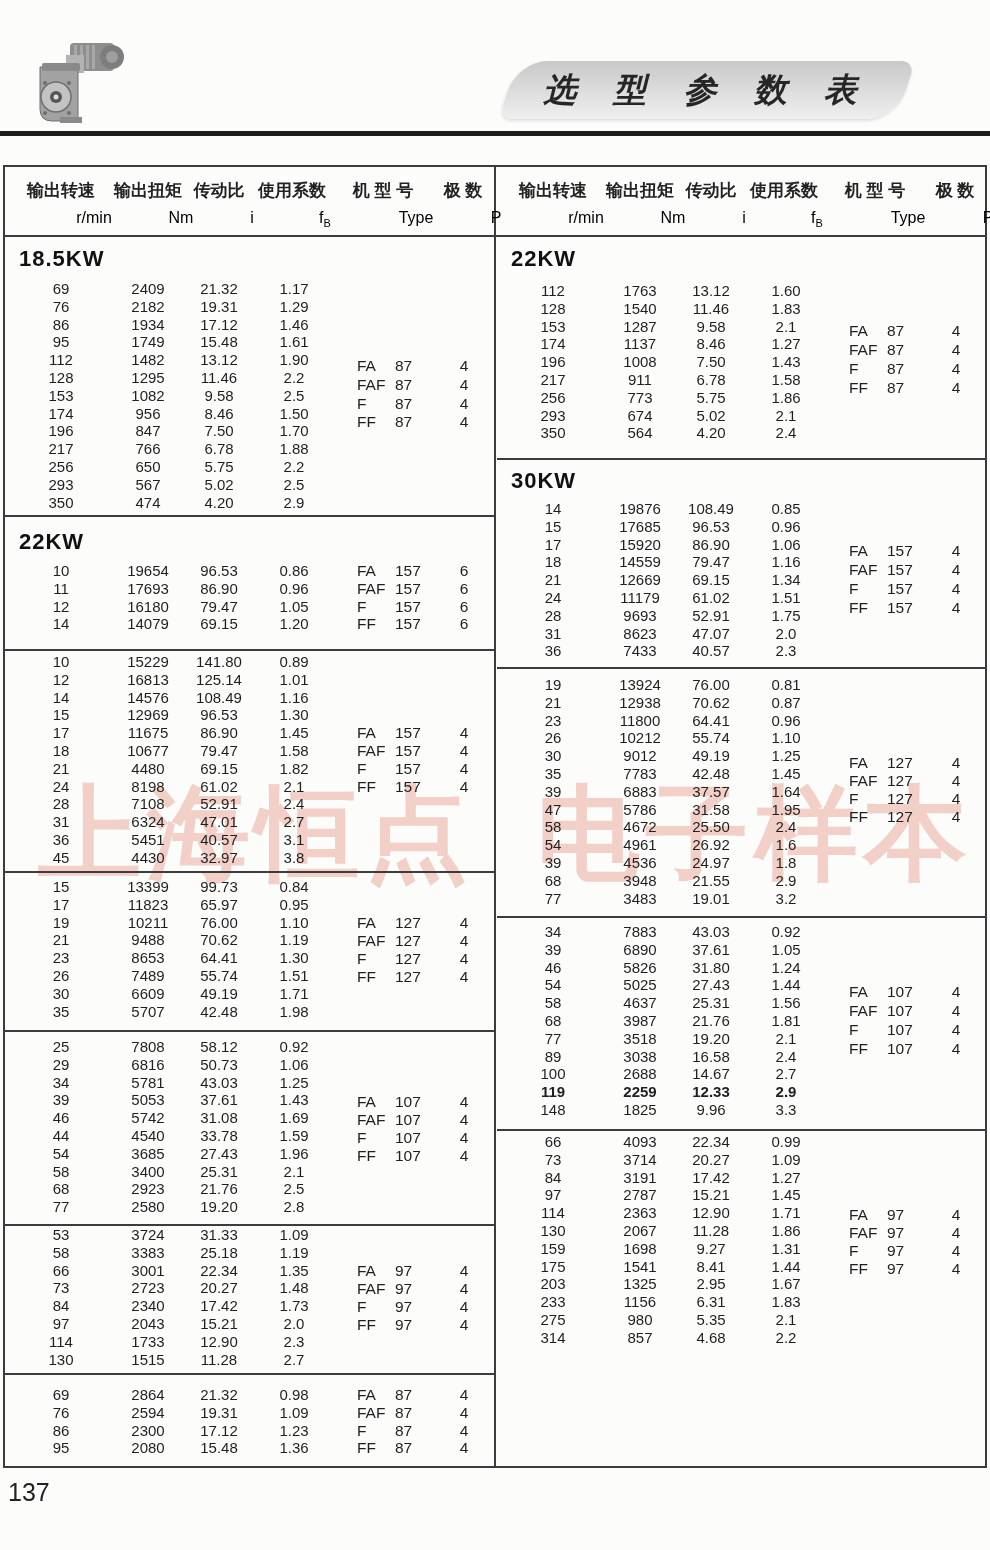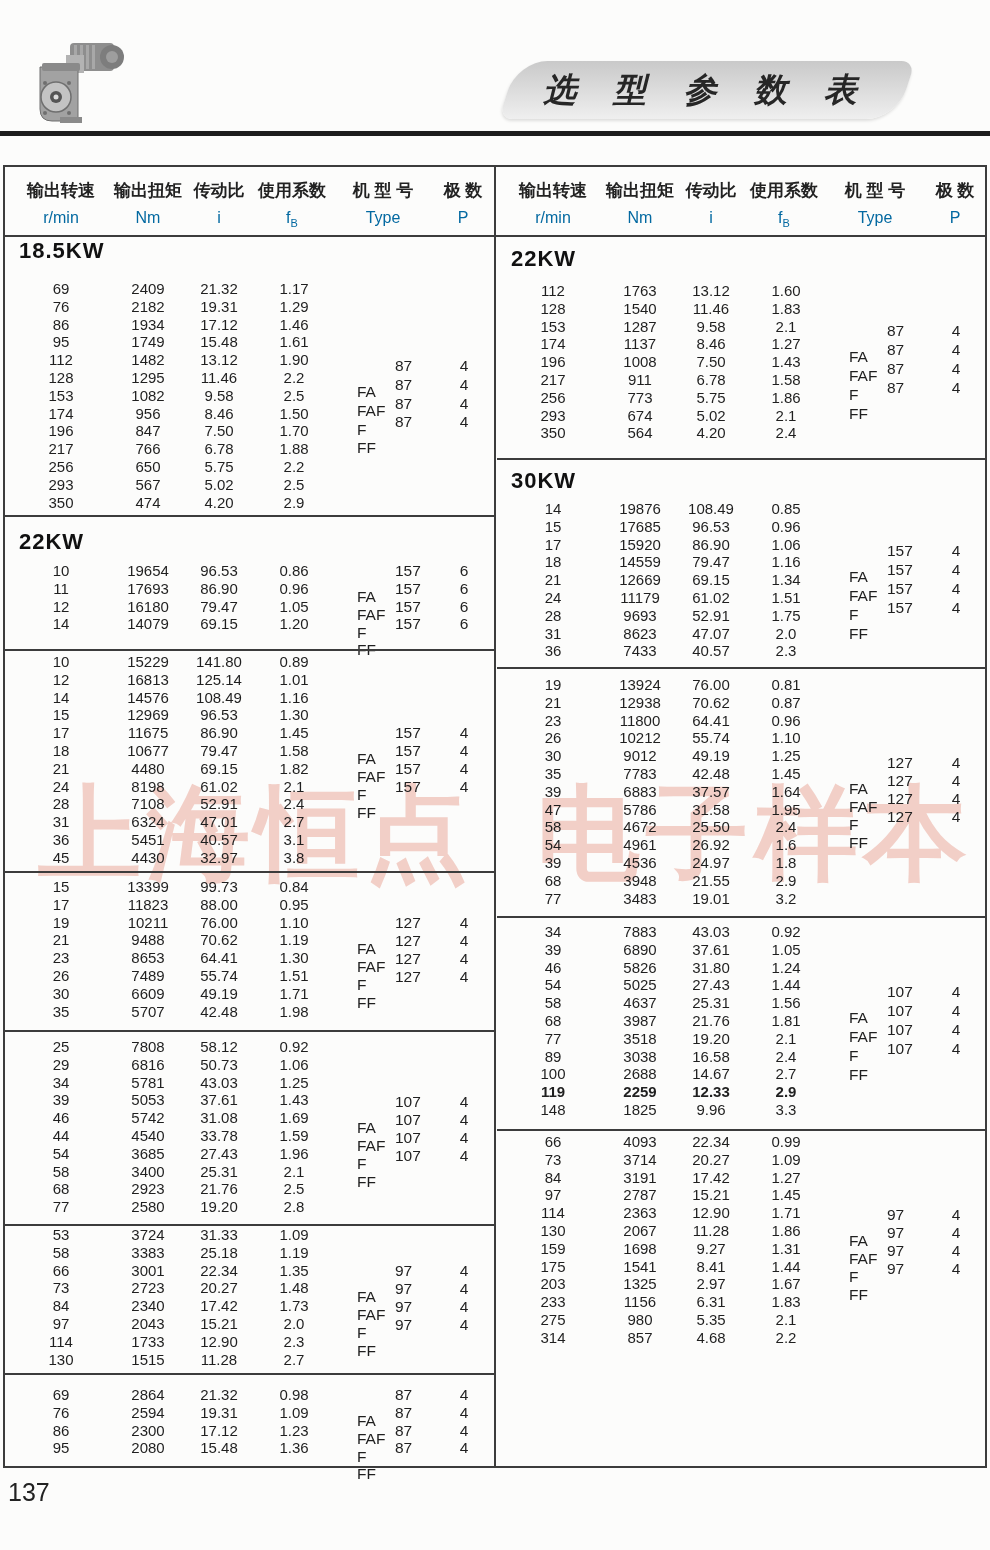--- a/index.html
+++ b/index.html
@@ -34,29 +34,29 @@
 
   
   .tablebox{
     position:absolute;left:3px;top:165px;width:984px;height:1303px;
     border:2px solid #3c3c3c;box-sizing:border-box;z-index:1;
   }
   .vdivider{position:absolute;left:489px;top:0;width:2px;height:100%;background:#3c3c3c;}
   .header-bottom{position:absolute;left:0;top:68px;width:100%;height:2px;background:#3c3c3c;}
   .hlabel{position:absolute;top:12px;transform:translateX(-50%);font-size:17px;font-weight:600;
           white-space:nowrap;color:#222;}
-  .hunit{position:absolute;top:42px;transform:translateX(-50%);font-size:16px;color:#0369a1;white-space:nowrap;}
+  .hunit{position:absolute;top:42px;transform:translateX(-50%);font-size:16px;color:#000000;white-space:nowrap;margin-left:33px;}
   .hunit sub{font-size:11px;}
   .section-title{position:absolute;font-size:22px;font-weight:700;letter-spacing:1px;color:#111;white-space:nowrap;}
   .sep{position:absolute;height:2px;background:#3c3c3c;}
   .trow{position:absolute;width:324px;display:grid;grid-template-columns:112px 62px 80px 70px;
         font-size:15px;line-height:17.8px;}
   .trow span{text-align:center;}
   .typerow{position:absolute;width:132px;font-size:15.5px;color:#1f1f1f;}
-  .typerow .pfx{position:absolute;left:0;margin-top:26px;}
+  .typerow .pfx{position:absolute;left:0;}
   .typerow .sz{position:absolute;left:38px;}
   .typerow .pl{position:absolute;left:92px;width:30px;text-align:center;}
 
   .page-number{position:absolute;left:8px;top:1478px;font-size:25px;color:#222;}
 </style>
 </head>
 <body>
 
 <svg class="logo" viewBox="0 0 98 94">
   <rect x="44" y="10" width="44" height="28" rx="4" fill="#8e8e8e"></rect>
@@ -109,21 +109,21 @@
       <div class="hlabel" style="left: 870px;">机 型 号</div>
       <div class="hlabel" style="left: 950px;">极  数</div>
       <div class="hunit" style="left: 548px;">r/min</div>
       <div class="hunit" style="left: 635px;">Nm</div>
       <div class="hunit" style="left: 706px;">i</div>
       <div class="hunit" style="left: 779px;">f<sub>B</sub></div>
       <div class="hunit" style="left: 870px;">Type</div>
       <div class="hunit" style="left: 950px;">P</div>
     </div>
   <div id="tbody">
-      <div class="section-title" style="left: 14px; top: 71px;">18.5KW</div>
+      <div class="section-title" style="left: 14px; top: 79px;">18.5KW</div>
       <div class="trow" style="left: 0px; top: 113px;">
         <span>69</span>
         <span>2409</span>
         <span>21.32</span>
         <span>1.17</span>
       </div>
       <div class="trow" style="left: 0px; top: 130.8px;">
         <span>76</span>
         <span>2182</span>
         <span>19.31</span>
@@ -357,21 +357,21 @@
       <div class="sep" style="left: 0px; top: 704px; width: 489px;"></div>
       <div class="trow" style="left: 0px; top: 711px;">
         <span>15</span>
         <span>13399</span>
         <span>99.73</span>
         <span>0.84</span>
       </div>
       <div class="trow" style="left: 0px; top: 728.8px;">
         <span>17</span>
         <span>11823</span>
-        <span>88.00</span>
+        <span>65.97</span>
         <span>0.95</span>
       </div>
       <div class="trow" style="left: 0px; top: 746.6px;">
         <span>19</span>
         <span>10211</span>
         <span>76.00</span>
         <span>1.10</span>
       </div>
       <div class="trow" style="left: 0px; top: 764.4px;">
         <span>21</span>
@@ -1000,21 +1000,21 @@
       </div>
       <div class="trow" style="left: 492px; top: 1090.6px;">
         <span>175</span>
         <span>1541</span>
         <span>8.41</span>
         <span>1.44</span>
       </div>
       <div class="trow" style="left: 492px; top: 1108.4px;">
         <span>203</span>
         <span>1325</span>
-        <span>2.97</span>
+        <span>2.95</span>
         <span>1.67</span>
       </div>
       <div class="trow" style="left: 492px; top: 1126.2px;">
         <span>233</span>
         <span>1156</span>
         <span>6.31</span>
         <span>1.83</span>
       </div>
       <div class="trow" style="left: 492px; top: 1144px;">
         <span>275</span>

